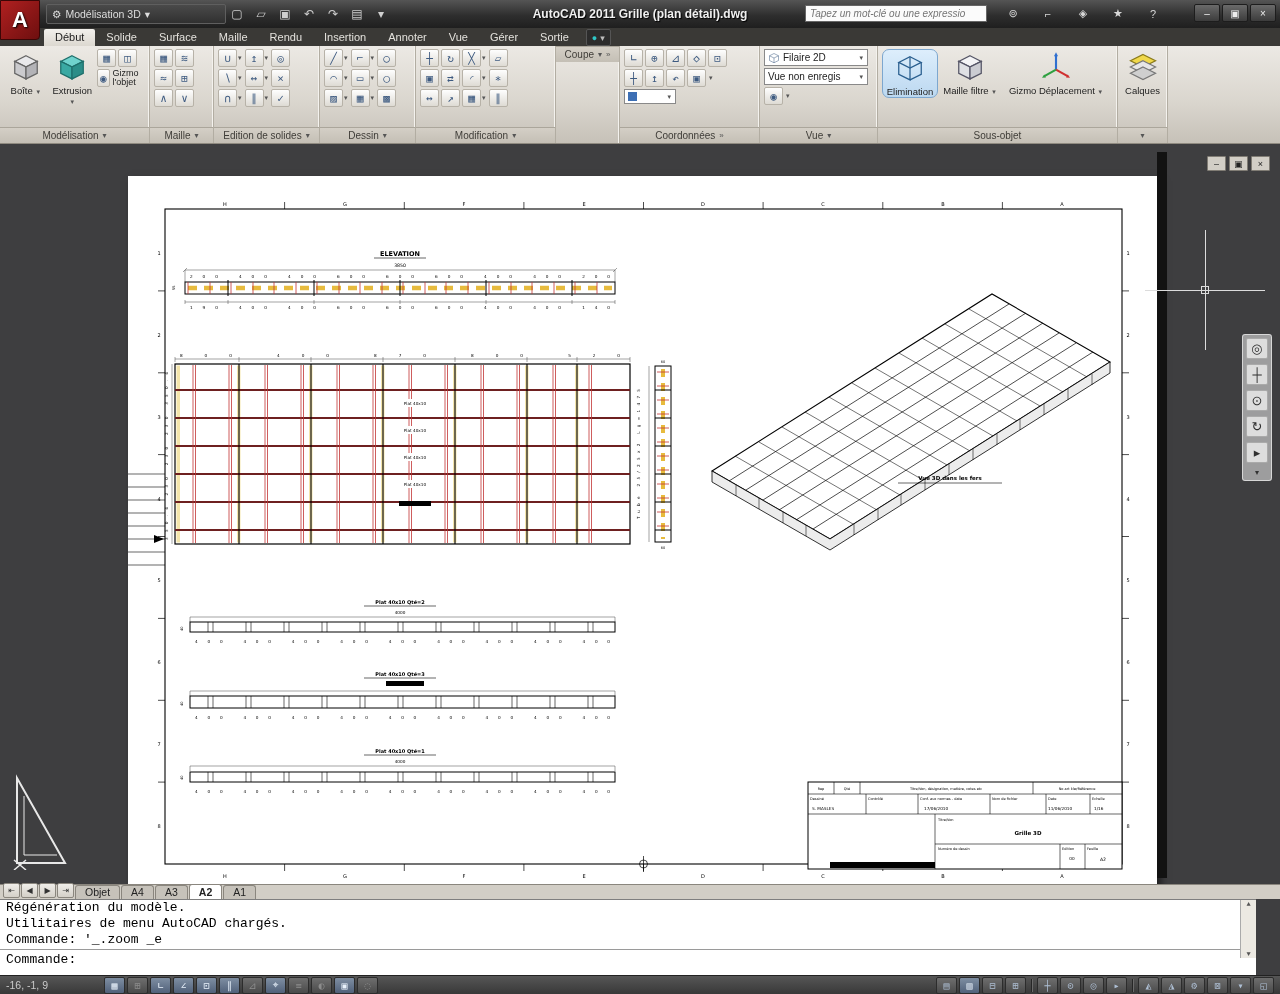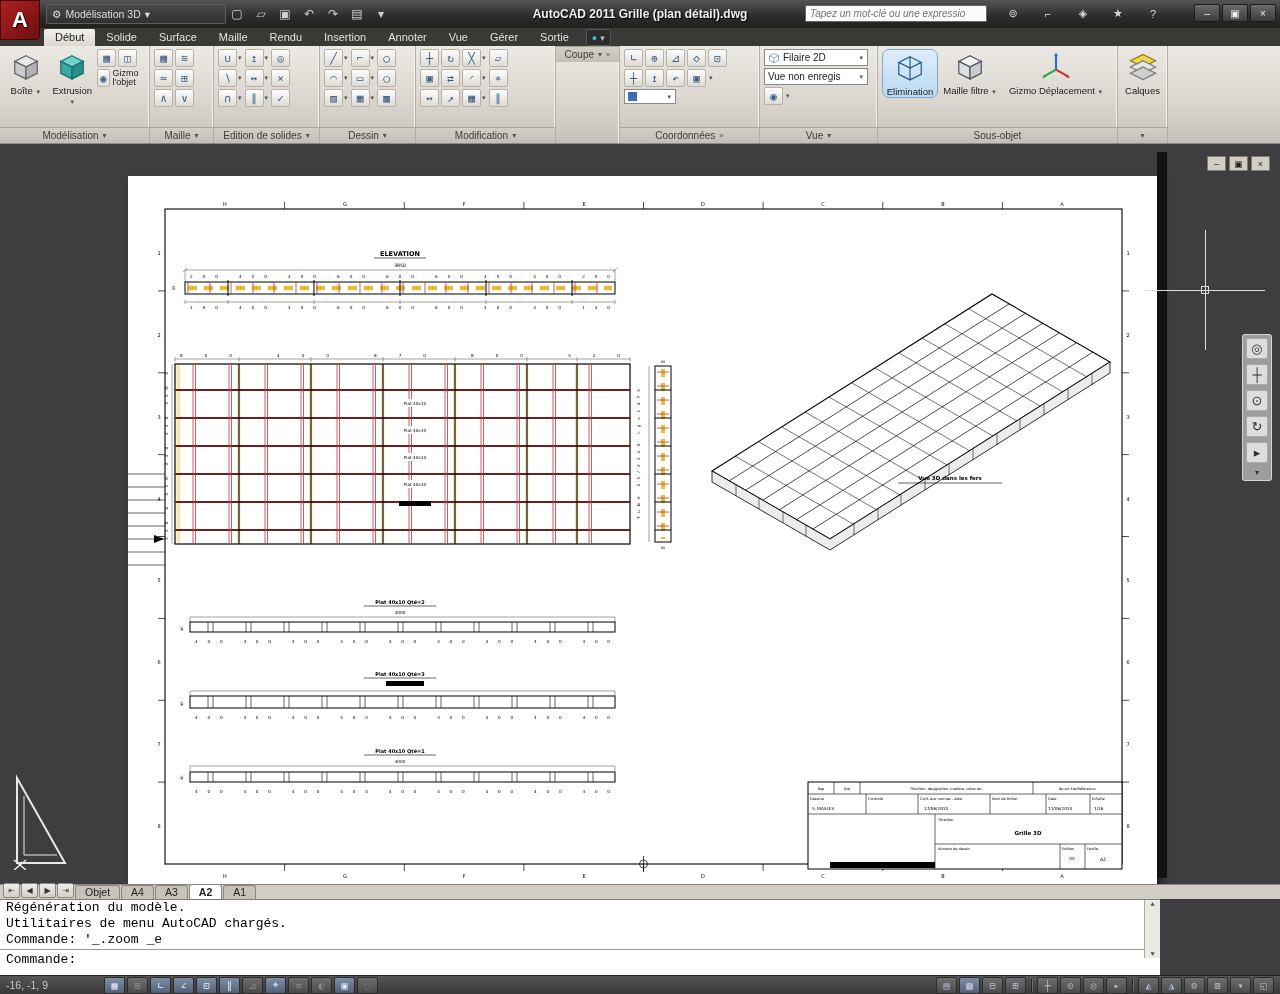--- a/index.html
+++ b/index.html
@@ -86,21 +86,21 @@
   
   #layout-bar{position:absolute;left:0;top:884px;width:1280px;height:15px;background:#d2cec6;
     border-top:1px solid #8a867e;display:flex;align-items:flex-end;padding-left:3px;box-sizing:border-box;gap:1px;}
   .ltab-nav{width:15px;height:13px;display:flex;align-items:center;justify-content:center;font-size:8px;color:#333;
     background:linear-gradient(#efede9,#d4d0c8);border:1px solid #8a867e;border-radius:2px;margin-bottom:1px;}
   .ltab{padding:0 9px;height:13px;line-height:13px;font-size:10.5px;color:#222;background:#c6c2ba;
     border:1px solid #8a867e;border-bottom:none;border-radius:3px 3px 0 0;cursor:pointer;}
   .ltab.active{background:#fff;font-weight:bold;height:14px;line-height:14px;}
 
   
-  #command-area{position:absolute;left:0;top:899px;width:1160px;height:76px;background:#fff;
+  #command-area{position:absolute;left:0;top:899px;width:1256px;height:76px;background:#fff;
     border-top:1px solid #7f7f7f;box-sizing:border-box;font-family:"Liberation Mono",monospace;
     font-size:13px;color:#000;}
   .cmd-line{height:16px;line-height:16px;padding-left:6px;white-space:pre;}
   .cmd-sep{height:1px;background:#9a9a9a;margin:1px 0;}
   .cmd-prompt{height:17px;line-height:17px;padding-left:6px;}
   #cmd-scroll{position:absolute;right:0;top:0;width:15px;height:58px;background:#ece9e2;border-left:1px solid #aaa;
     display:flex;flex-direction:column;justify-content:space-between;align-items:center;font-size:7px;color:#555;}
 
   
   #status-bar{position:absolute;left:0;top:975px;width:1280px;height:19px;

